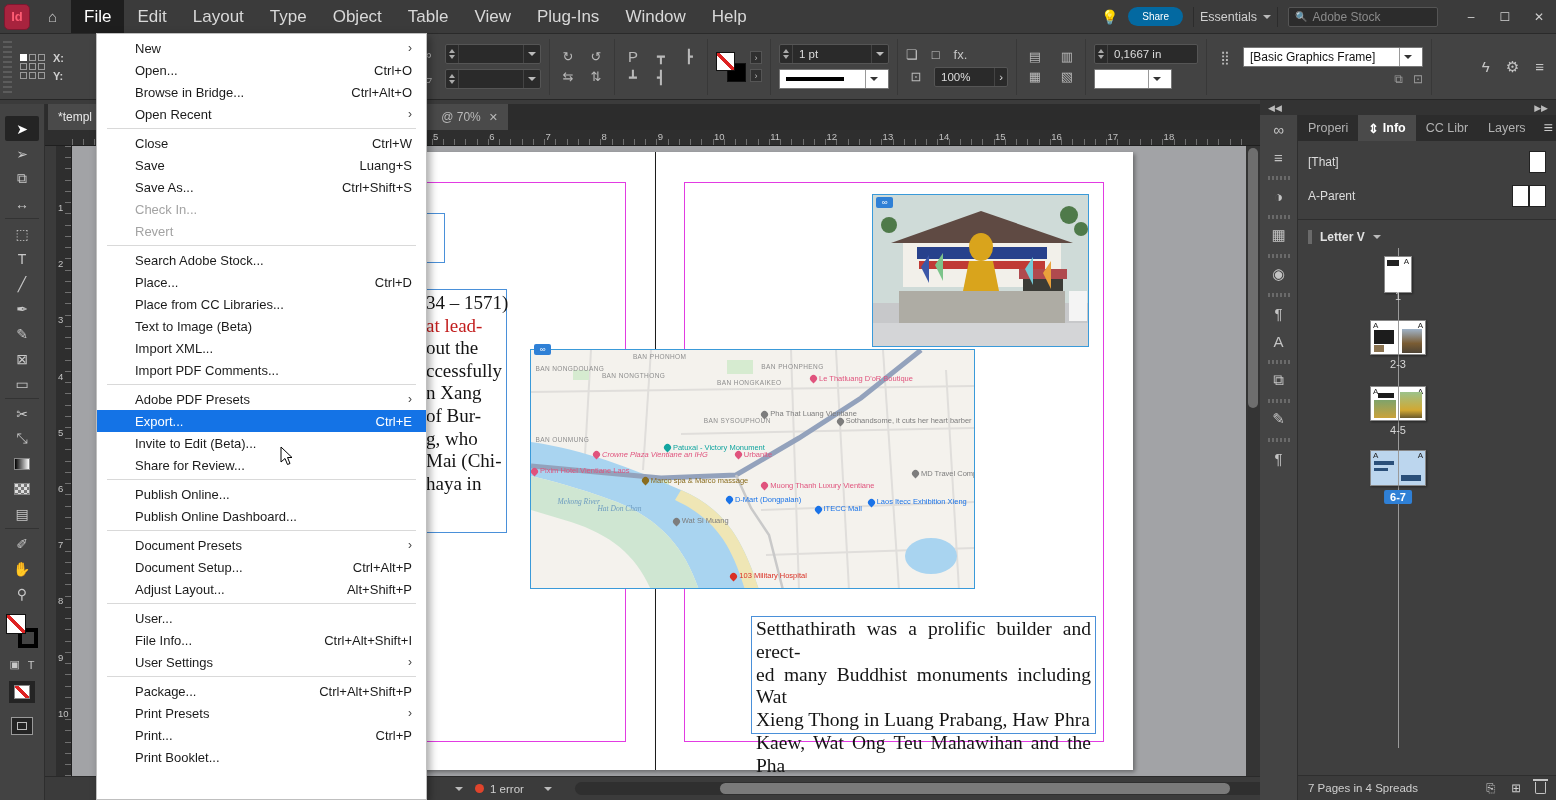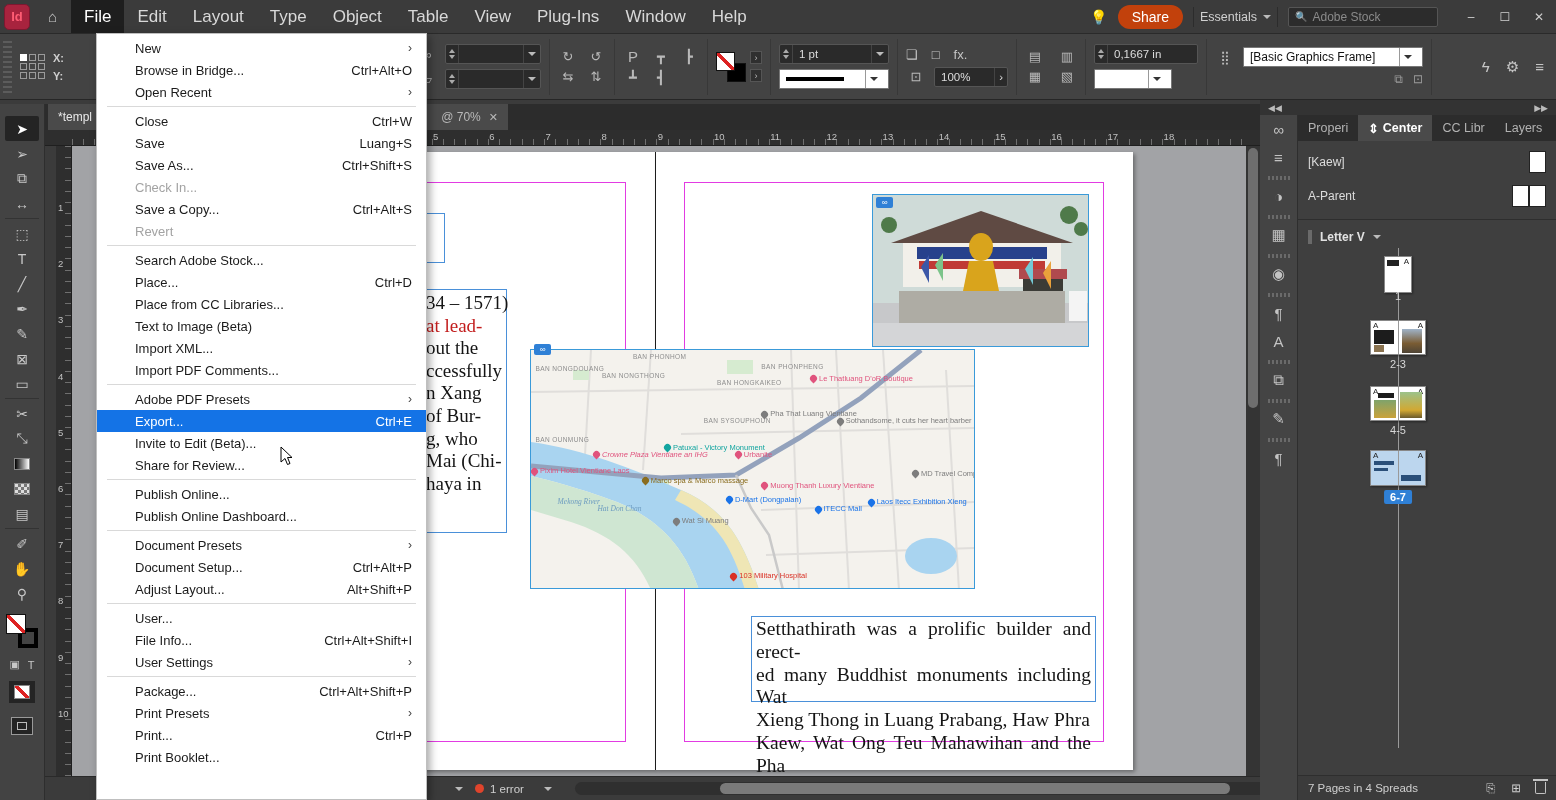--- a/index.html
+++ b/index.html
@@ -9,21 +9,21 @@
 
   
   .titlebar { position:absolute; left:0; top:0; width:1556px; height:33px; background:#3b3b3b; display:flex; align-items:center; z-index:40;}
   .idlogo { width:26px; height:26px; margin-left:4px; border-radius:5px; background:#a8233e; color:#ff5c74; font-weight:bold; font-size:13px; display:flex; align-items:center; justify-content:center; border:1px solid #7d1830;}
   .homeicon { color:#c9c9c9; font-size:15px; margin:0 14px 0 18px; }
   .menubar { display:flex; height:33px; align-items:stretch; }
   .menu-item { color:#d8d8d8; font-size:17px; padding:0 13px; display:flex; align-items:center; cursor:default; }
   .menu-item.active { background:#1e1e1e; color:#fff; }
   .tb-right { margin-left:auto; display:flex; align-items:center; gap:10px; }
   .bulb { color:#cfcfcf; font-size:14px; }
-  .share-btn { background:#c2410c; color:#fff; font-size:14px; border-radius:12px; padding:4px 14px; }
+  .share-btn { background:#0369a1; color:#fff; font-size:10px; border-radius:12px; padding:4px 14px; }
   .ws { color:#d0d0d0; font-size:12.5px; display:flex; align-items:center; gap:6px; padding:0 6px; border-left:1px solid #2c2c2c; border-right:1px solid #2c2c2c; height:20px;}
   .chev { width:0;height:0;border-left:4px solid transparent;border-right:4px solid transparent;border-top:4px solid #bbb; display:inline-block;}
   .stock { background:#2c2c2c; border:1px solid #555; width:150px; height:20px; border-radius:2px; display:flex; align-items:center; color:#8a8a8a; font-size:12px; gap:5px; padding:0 6px;}
   .winbtns { display:flex; margin-left:6px; }
   .winbtn { width:34px; height:26px; color:#cfcfcf; display:flex; align-items:center; justify-content:center; font-size:12px; }
 
   
   .cpanel { position:absolute; left:0; top:33px; width:1556px; height:67px; background:#434343; border-top:1px solid #2a2a2a; border-bottom:1px solid #262626; display:flex; align-items:center; z-index:10;}
   .cp-grip { width:9px; height:52px; margin-left:3px; background:repeating-linear-gradient(180deg,#5c5c5c 0 2px,transparent 2px 5px); }
   .refgrid { display:grid; grid-template-columns:repeat(3,7px); grid-template-rows:repeat(3,7px); gap:2px; margin:0 8px;}
@@ -320,21 +320,21 @@
         <path d="M152,74 L160,62 L160,90 Z" fill="#74c8d4"></path>
         <path d="M170,78 L178,66 L178,94 Z" fill="#e9a13b"></path>
         <circle cx="196" cy="20" r="9" fill="#4f7a4a"></circle>
           <circle cx="208" cy="34" r="7" fill="#4f7a4a"></circle>
         <circle cx="16" cy="30" r="8" fill="#4f7a4a"></circle>
         <rect x="196" y="96" width="18" height="30" fill="#f4f4f4"></rect>
       </svg>
     </div>
     <div class="seltag" style="left:804px; top:51px;">∞</div>
 
-    <div class="frame" style="left:679px; top:470px; width:345px; height:86px; padding:1px 4px;">
+    <div class="frame" style="left:679px; top:470px; width:345px; height:118px; padding:1px 4px;">
       <div id="bodylines" class="serif bodytext">
           <div>Setthathirath was a prolific builder and erect-</div>
           <div>ed many Buddhist monuments including Wat</div>
           <div>Xieng Thong in Luang Prabang, Haw Phra</div>
           <div>Kaew, Wat Ong Teu Mahawihan and the Pha</div>
         </div>
     </div>
   </div>
 
   <div class="hruler">
@@ -701,33 +701,33 @@
         <div class="grip6"></div>
         <div class="stripicon">¶</div>
       </div>
     <div class="panel">
       <div class="ptabs" id="ptabs">
           <div class="ptab">
             <span>Properi</span>
           </div>
           <div class="ptab active">
             <span>⇕</span>
-            <span>Center</span>
+            <span>Info</span>
           </div>
           <div class="ptab">
             <span>CC Libr</span>
           </div>
           <div class="ptab">
             <span>Layers</span>
           </div>
           <div class="ptab-menu">≡</div>
         </div>
       <div id="parents" style="padding-top:4px;">
           <div class="parentrow">
-            <span>[Kaew]</span>
+            <span>[That]</span>
             <i class="pgicon"></i>
           </div>
           <div class="parentrow">
             <span>A-Parent</span>
             <span class="pgicon2">
               <i></i>
               <i></i>
             </span>
           </div>
         </div>
@@ -783,20 +783,24 @@
       <span class="trash"></span>
     </div>
   </div>
 
   <div class="filemenu" id="filemenu">
       <div class="menu-row">
         <span>New</span>
         <span class="sub">›</span>
       </div>
       <div class="menu-row">
+        <span>Open...</span>
+        <span class="sc">Ctrl+O</span>
+      </div>
+      <div class="menu-row">
         <span>Browse in Bridge...</span>
         <span class="sc">Ctrl+Alt+O</span>
       </div>
       <div class="menu-row">
         <span>Open Recent</span>
         <span class="sub">›</span>
       </div>
       <div class="menu-sep"></div>
       <div class="menu-row">
         <span>Close</span>
@@ -805,24 +809,20 @@
       <div class="menu-row">
         <span>Save</span>
         <span class="sc">Luang+S</span>
       </div>
       <div class="menu-row">
         <span>Save As...</span>
         <span class="sc">Ctrl+Shift+S</span>
       </div>
       <div class="menu-row disabled">
         <span>Check In...</span>
-      </div>
-      <div class="menu-row">
-        <span>Save a Copy...</span>
-        <span class="sc">Ctrl+Alt+S</span>
       </div>
       <div class="menu-row disabled">
         <span>Revert</span>
       </div>
       <div class="menu-sep"></div>
       <div class="menu-row">
         <span>Search Adobe Stock...</span>
       </div>
       <div class="menu-row">
         <span>Place...</span>

